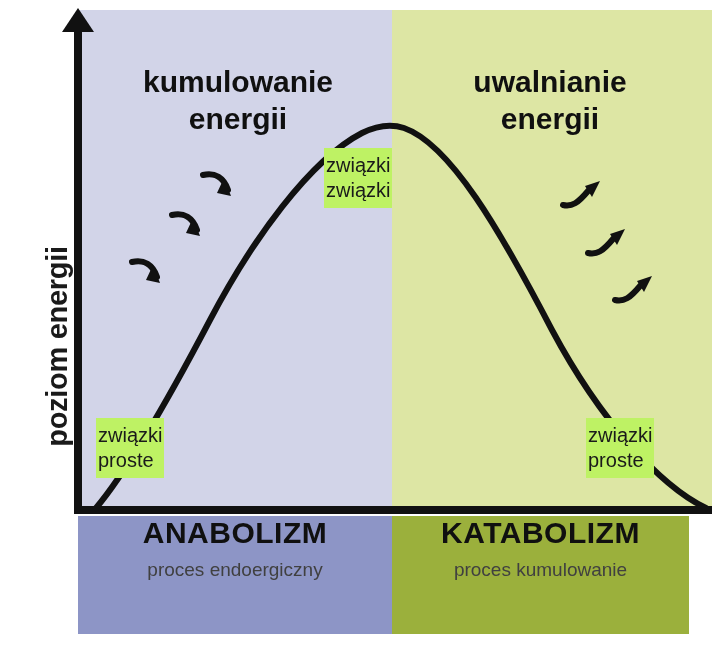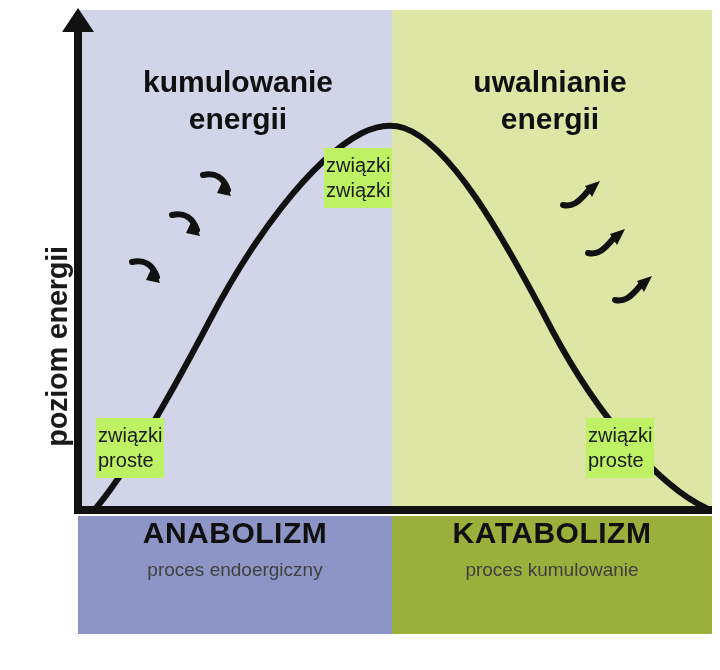--- a/index.html
+++ b/index.html
@@ -115,21 +115,21 @@
   .band {
     position: absolute;
     top: 516px;
     height: 118px;
     display: flex;
     flex-direction: column;
     align-items: center;
     justify-content: flex-start;
   }
   .band-left  { left: 78px;  width: 314px; background: #8d95c6; }
-  .band-right { left: 392px; width: 320px; background: #9bb03c; }
+  .band-right { left: 392px; width: 297px; background: #9bb03c; }
   .band-title {
     font-size: 30px;
     font-weight: bold;
     color: #101010;
     letter-spacing: 0.5px;
   }
   .band-sub {
     margin-top: 9px;
     font-size: 19px;
     color: #404040;

